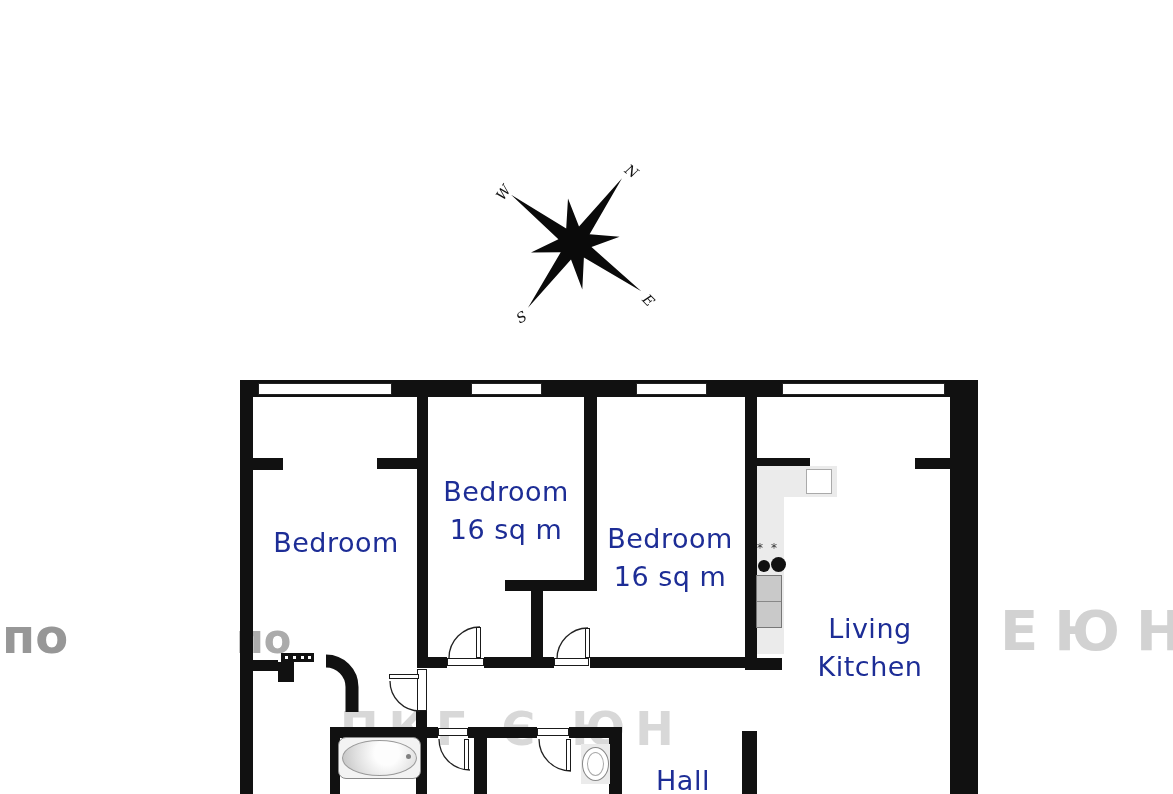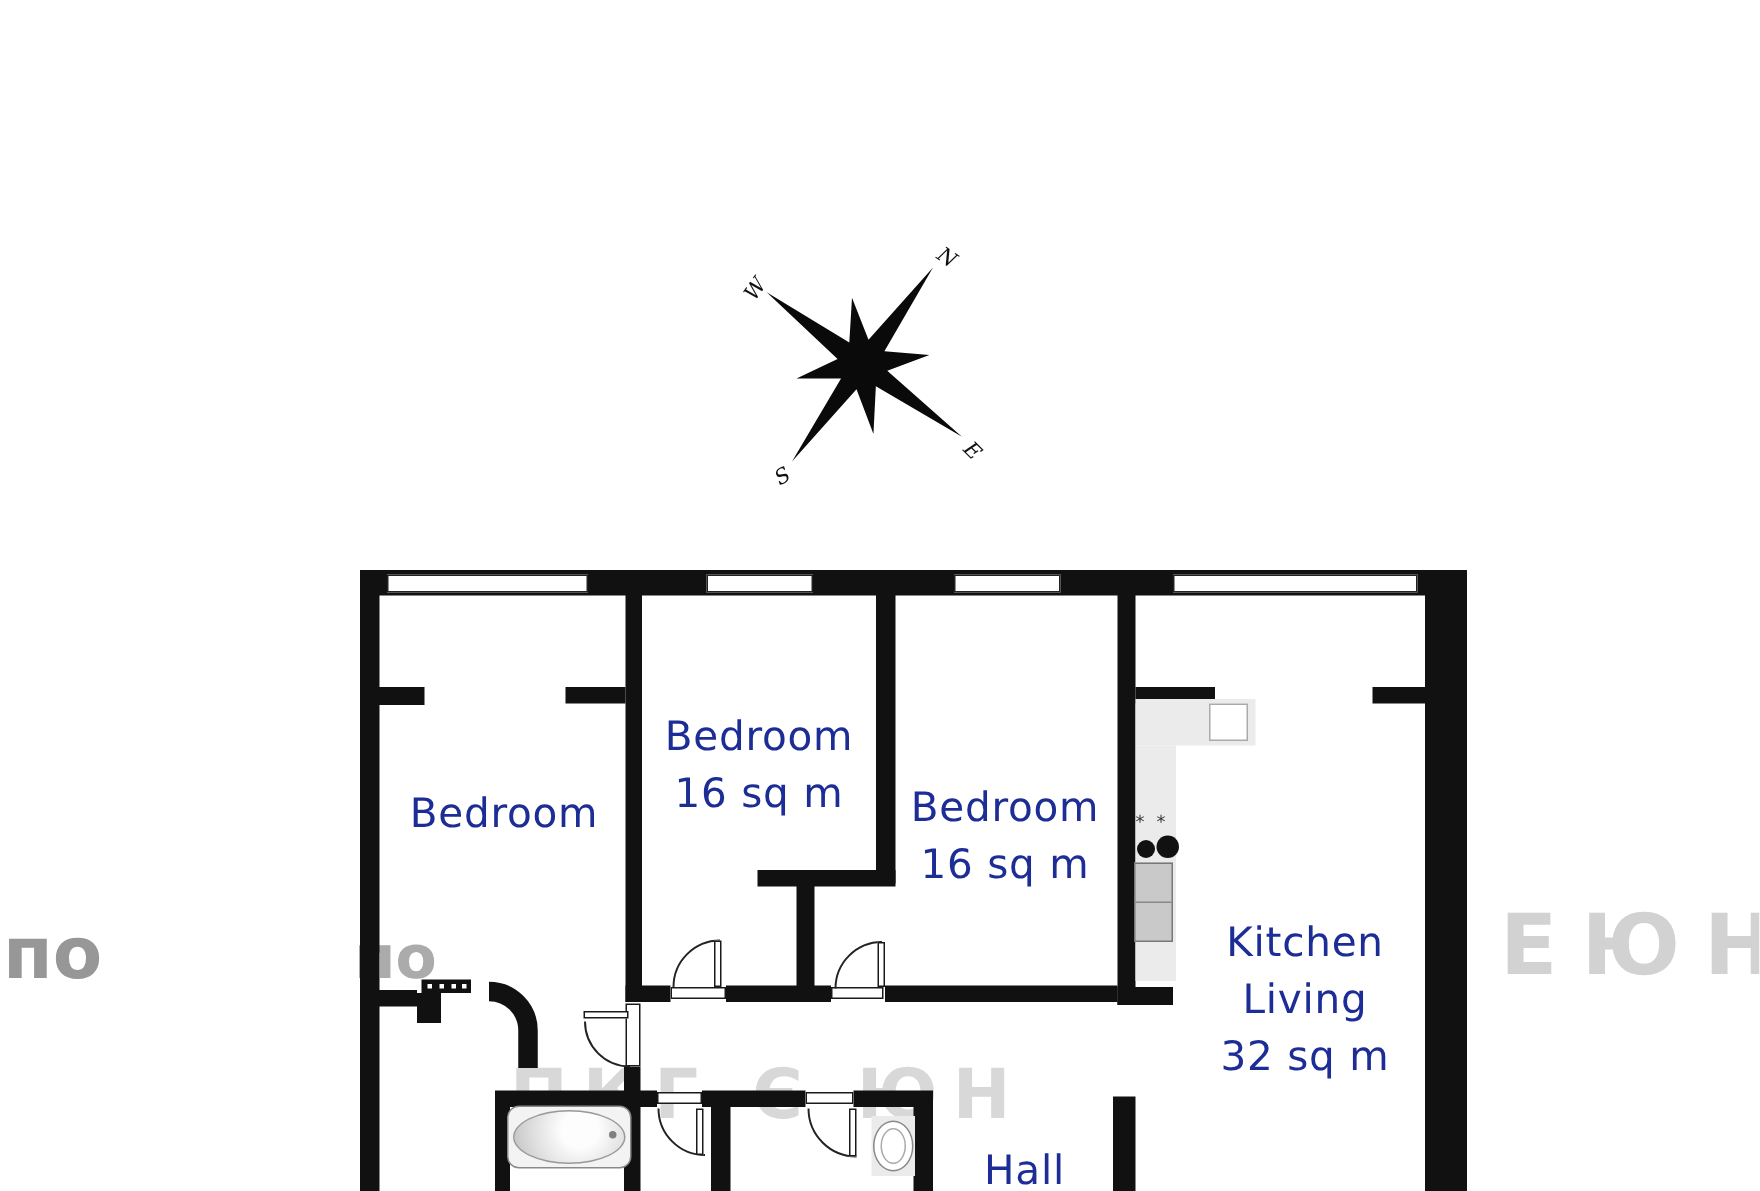--- a/index.html
+++ b/index.html
@@ -127,21 +127,20 @@
   </div>
   <div class="room-label" style="left:506px;top:473px;">
     <div>Bedroom</div>
     <div>16 sq m</div>
   </div>
   <div class="room-label" style="left:670px;top:520px;">
     <div>Bedroom</div>
     <div>16 sq m</div>
   </div>
   <div class="room-label" style="left:870px;top:610px;">
+    <div>Living</div>
     <div>Kitchen</div>
-    <div>Living</div>
-    <div>32 sq m</div>
   </div>
   <div class="room-label" style="left:683px;top:762px;">
     <div>Hall</div>
   </div>
 
 </div>
 
 </body></html>

